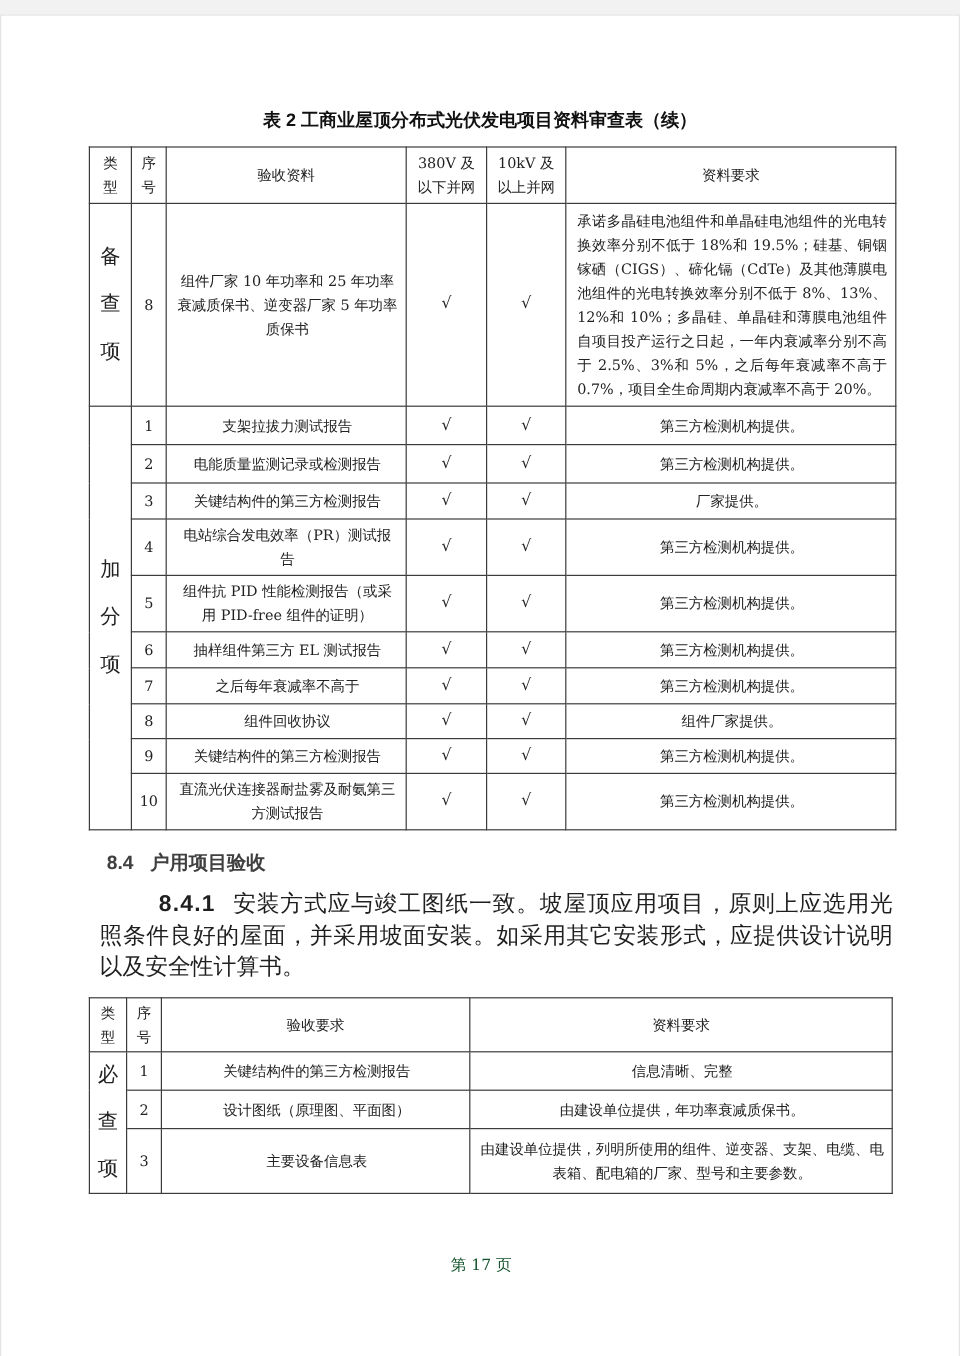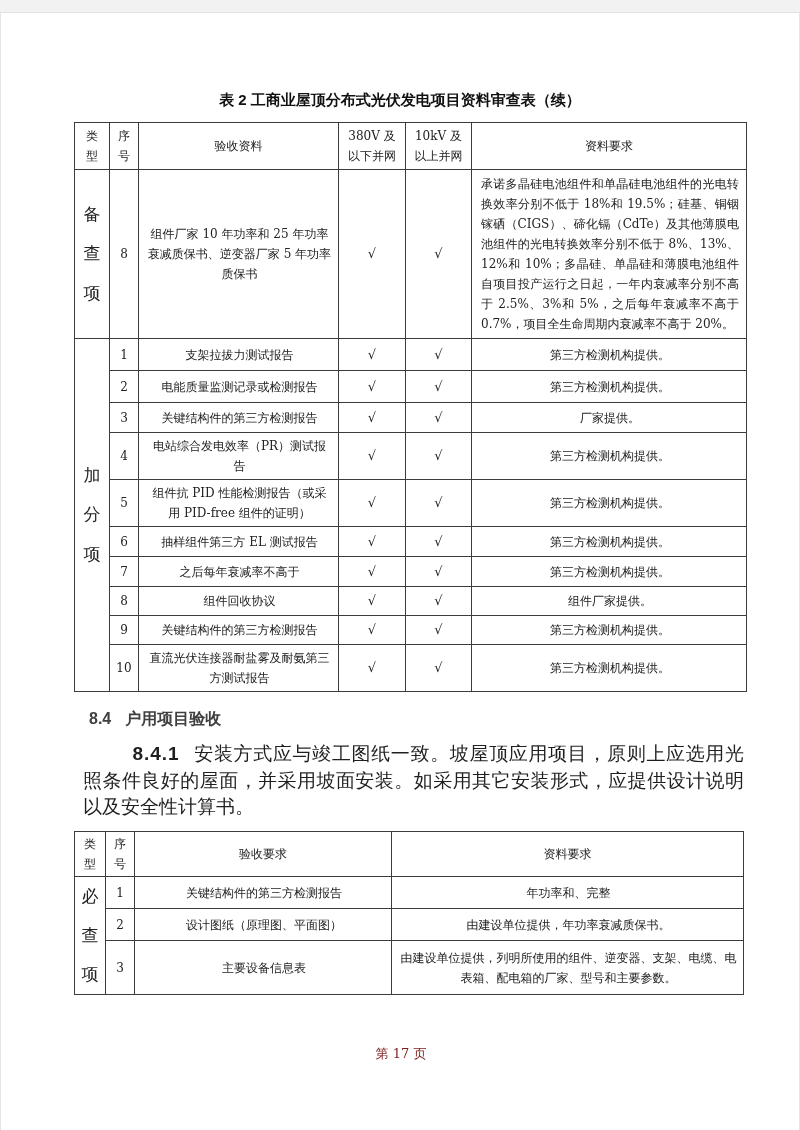--- a/index.html
+++ b/index.html
@@ -49,21 +49,21 @@
     font-weight:bold; margin-right:14px; letter-spacing:1px;
   }
   .doc-title2 {
     text-align:center; margin-top:16px;
     font-family:"Liberation Sans","DejaVu Sans",sans-serif;
     font-weight:bold; font-size:14px; color:#111;
   }
   .t3 { margin-left:78px; }
   .footer {
     position:absolute; bottom:78px; left:0; width:800px;
-    text-align:center; font-size:13px; color:#7f1d1d;
+    text-align:center; font-size:13px; color:#14532d;
   }
 </style>
 </head>
 <body>
 
 <div class="page">
 
   <div class="doc-title">表 2 工商业屋顶分布式光伏发电项目资料审查表（续）</div>
 
   <table class="doc-table">
@@ -197,21 +197,21 @@
 号</th>
       <th class="hdr">验收要求</th>
       <th class="hdr">资料要求</th>
     </tr>
     <tr style="height:28px">
       <td class="c" rowspan="3">
             <div class="vtext">必查项</div>
           </td>
       <td class="c">1</td>
       <td class="l">关键结构件的第三方检测报告</td>
-      <td class="l">年功率和、完整</td>
+      <td class="l">信息清晰、完整</td>
     </tr>
     <tr style="height:28px">
       <td class="c">2</td>
       <td class="l">设计图纸（原理图、平面图）</td>
       <td class="l">由建设单位提供，年功率衰减质保书。</td>
     </tr>
     <tr style="height:43px">
       <td class="c">3</td>
       <td class="l">主要设备信息表</td>
       <td class="l">由建设单位提供，列明所使用的组件、逆变器、支架、电缆、电表箱、配电箱的厂家、型号和主要参数。</td>

